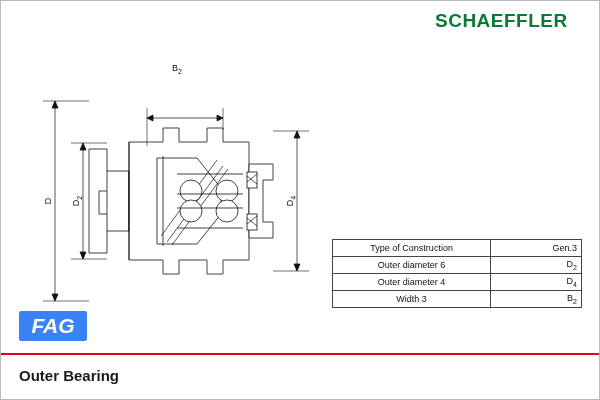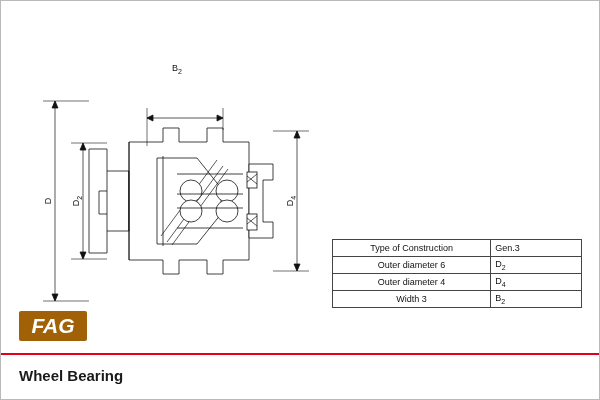--- a/index.html
+++ b/index.html
@@ -32,21 +32,21 @@
     color: #0a7a35;
     font-family: "Liberation Sans", sans-serif;
   }
   
   .fag-logo {
     position: absolute;
     left: 18px;
     top: 310px;
     width: 68px;
     height: 30px;
-    background: #a16207;
+    background: #3b82f6;
     border-radius: 2px;
   }
   .fag-logo-text {
     position: absolute;
     left: 0;
     top: 0;
     width: 68px;
     height: 30px;
     line-height: 30px;
     text-align: center;
@@ -87,21 +87,21 @@
     border: 1px solid #444;
     height: 16px;
     padding: 0 4px;
   }
   .spec-table td.label {
     width: 160px;
     text-align: center;
   }
   .spec-table td.value {
     width: 88px;
-    text-align: left;
+    text-align: right;
   }
   .spec-table sub {
     font-size: 7px;
   }
   
   .drawing {
     position: absolute;
     left: 10px;
     top: 45px;
   }
@@ -112,20 +112,21 @@
   }
   .dim-sub {
     font-size: 7px;
   }
 </style>
 </head>
 <body>
 
 <div class="page">
 
+  <div class="brand-schaeffler">SCHAEFFLER</div>
 
   <div class="drawing">
     <svg width="320" height="260" viewBox="0 0 320 260" xmlns="http://www.w3.org/2000/svg">
       <g stroke="#111" fill="none" stroke-width="0.8">
 
         <path d="M78,103 L78,207 L96,207 L96,185 L118,185 L118,125 L96,125 L96,103 Z" fill="#ffffff"></path>
 
         <path d="M118,96 L152,96 L152,82 L168,82 L168,96 L196,96 L196,82 L212,82 L212,96 L238,96
                  L238,214 L212,214 L212,228 L196,228 L196,214 L168,214 L168,228 L152,228 L152,214 L118,214 Z" fill="#ffffff"></path>
 
@@ -219,15 +220,15 @@
         <td class="value">B<sub>2</sub></td>
       </tr>
     </tbody>
   </table>
 
   <div class="fag-logo">
     <div class="fag-logo-text">FAG</div>
   </div>
 
   <div class="bottom-rule"></div>
-  <div class="bottom-title">Wheel Bearing</div>
+  <div class="bottom-title">Outer Bearing</div>
 
 </div>
 
 </body></html>

